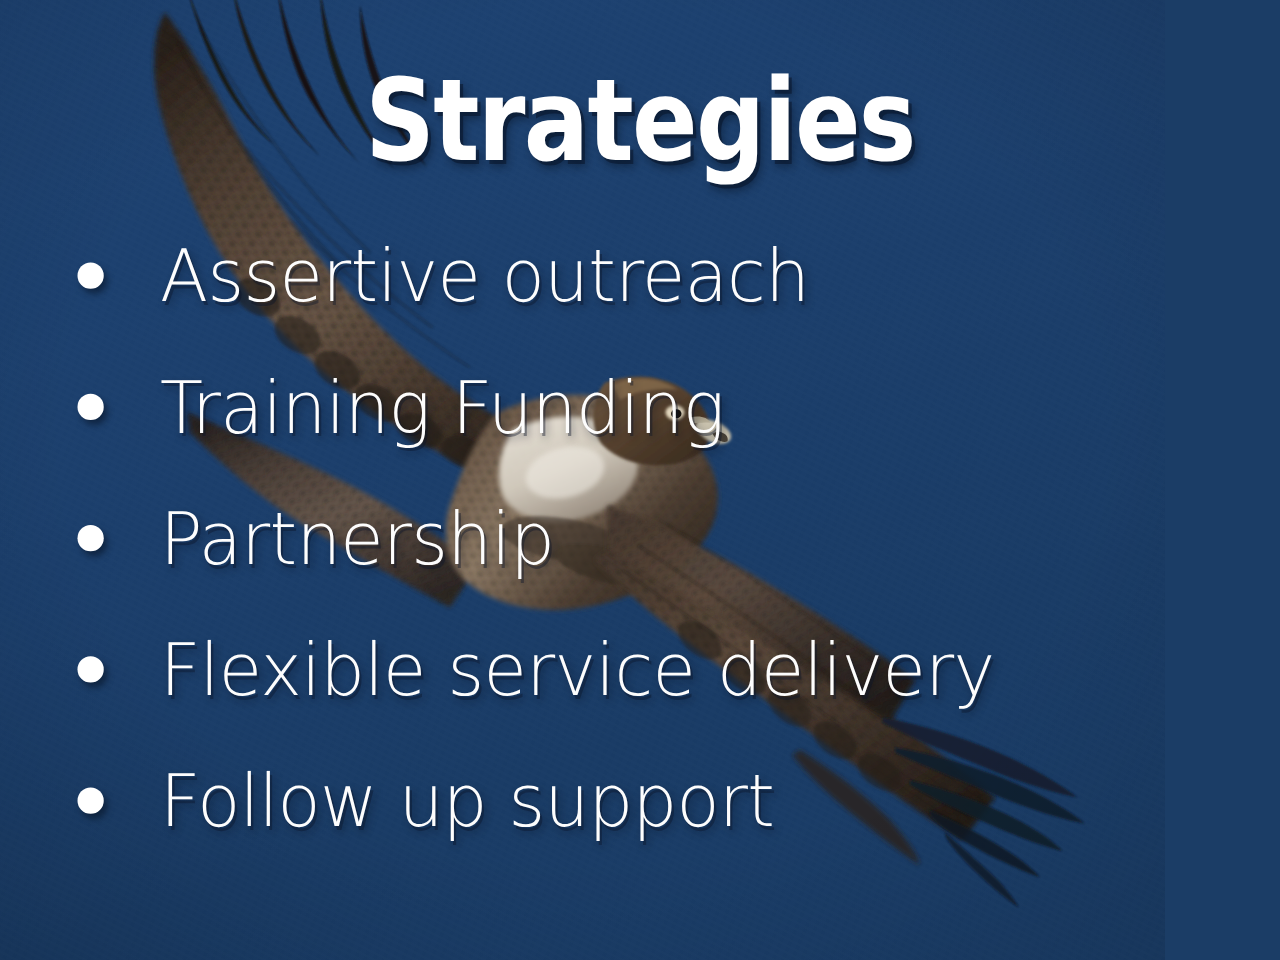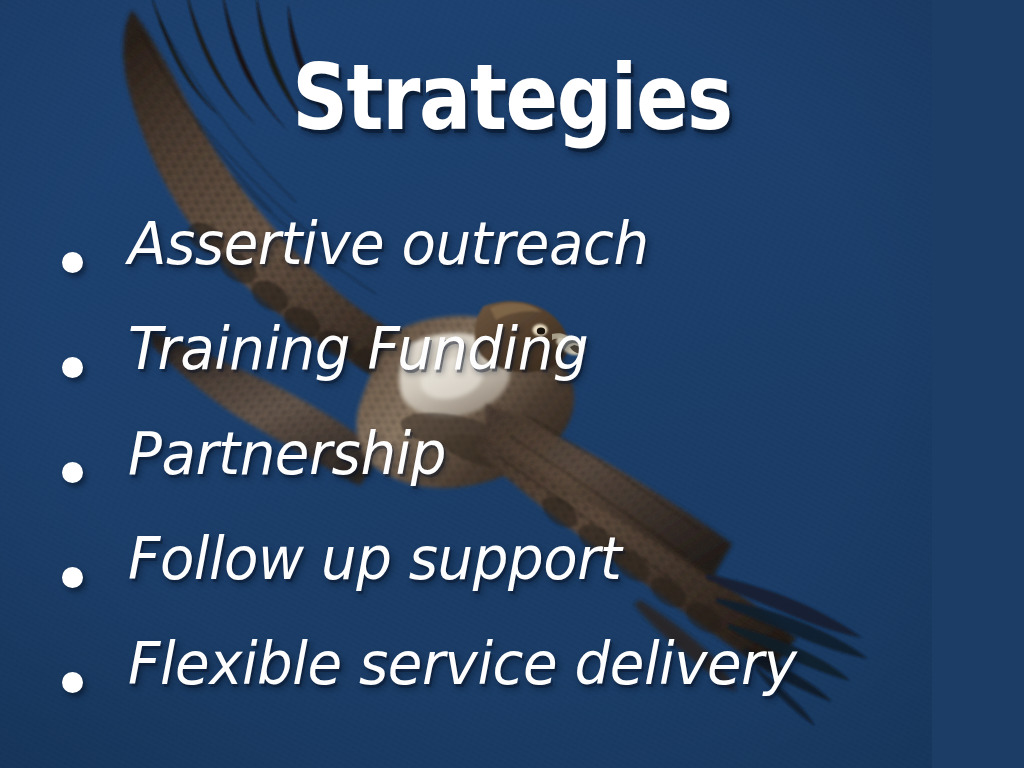--- a/index.html
+++ b/index.html
@@ -77,23 +77,22 @@
 
   .bullets {
     position: absolute;
     left: 62px;
     top: 168px;
     width: 950px;
   }
 
   .bullet {
     display: flex;
-    align-items: flex-end;
+    align-items: center;
     height: 105px;
-    font-style: italic;
   }
 
   .bullet .dot {
     flex: 0 0 auto;
     width: 21px;
     height: 21px;
     border-radius: 50%;
     background: #ffffff;
     margin-right: 45px;
     box-shadow: 3px 4px 5px rgba(6,16,32,.55);
@@ -326,22 +325,22 @@
       <span class="txt">Training Funding</span>
     </div>
 
     <div class="bullet">
       <span class="dot"></span>
       <span class="txt">Partnership</span>
     </div>
 
     <div class="bullet">
       <span class="dot"></span>
+      <span class="txt">Flexible service delivery</span>
+    </div>
+
+    <div class="bullet">
+      <span class="dot"></span>
       <span class="txt">Follow up support</span>
-    </div>
-
-    <div class="bullet">
-      <span class="dot"></span>
-      <span class="txt">Flexible service delivery</span>
     </div>
 
   </div>
 </div>
 
 </body></html>

